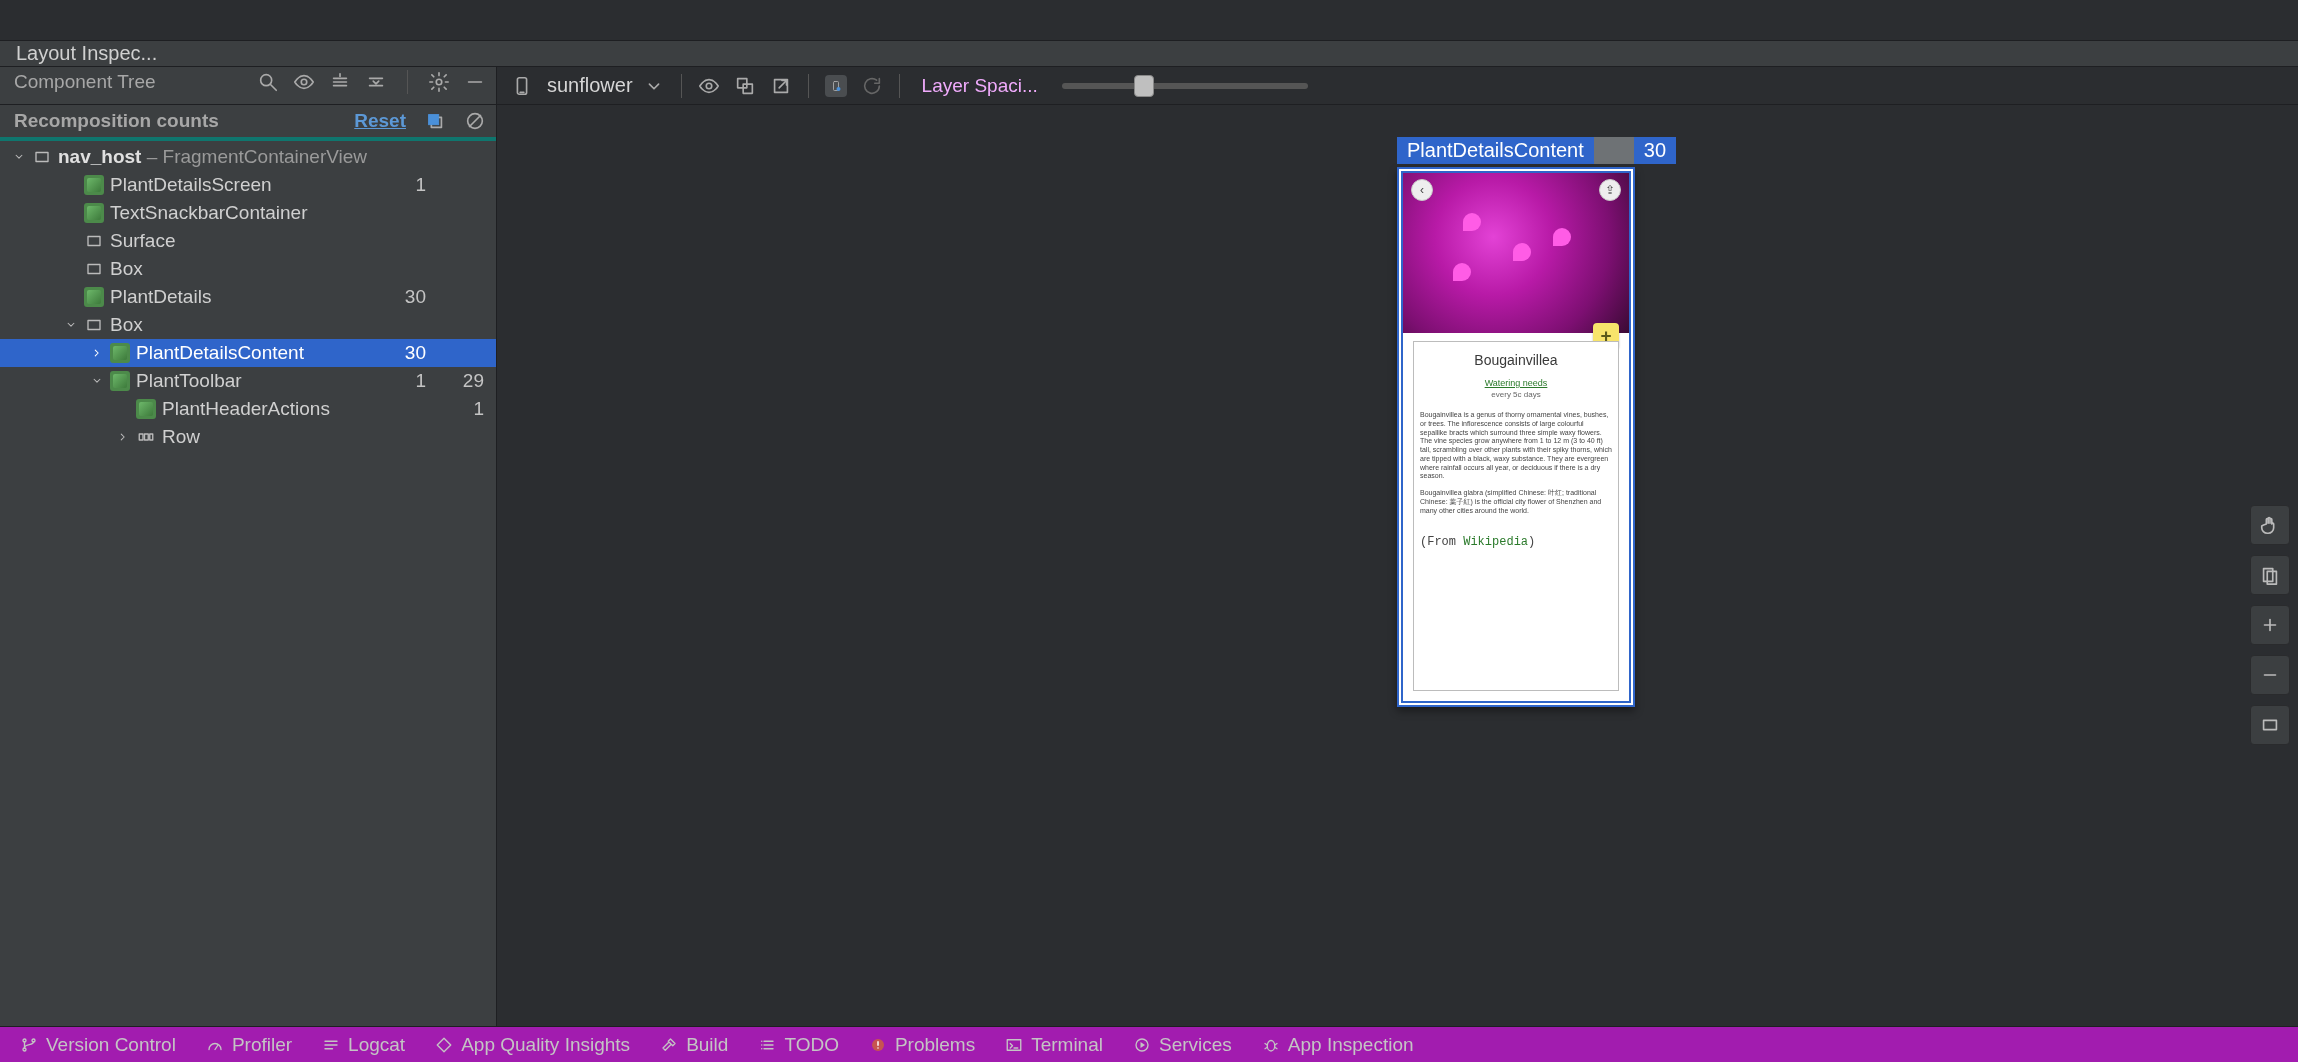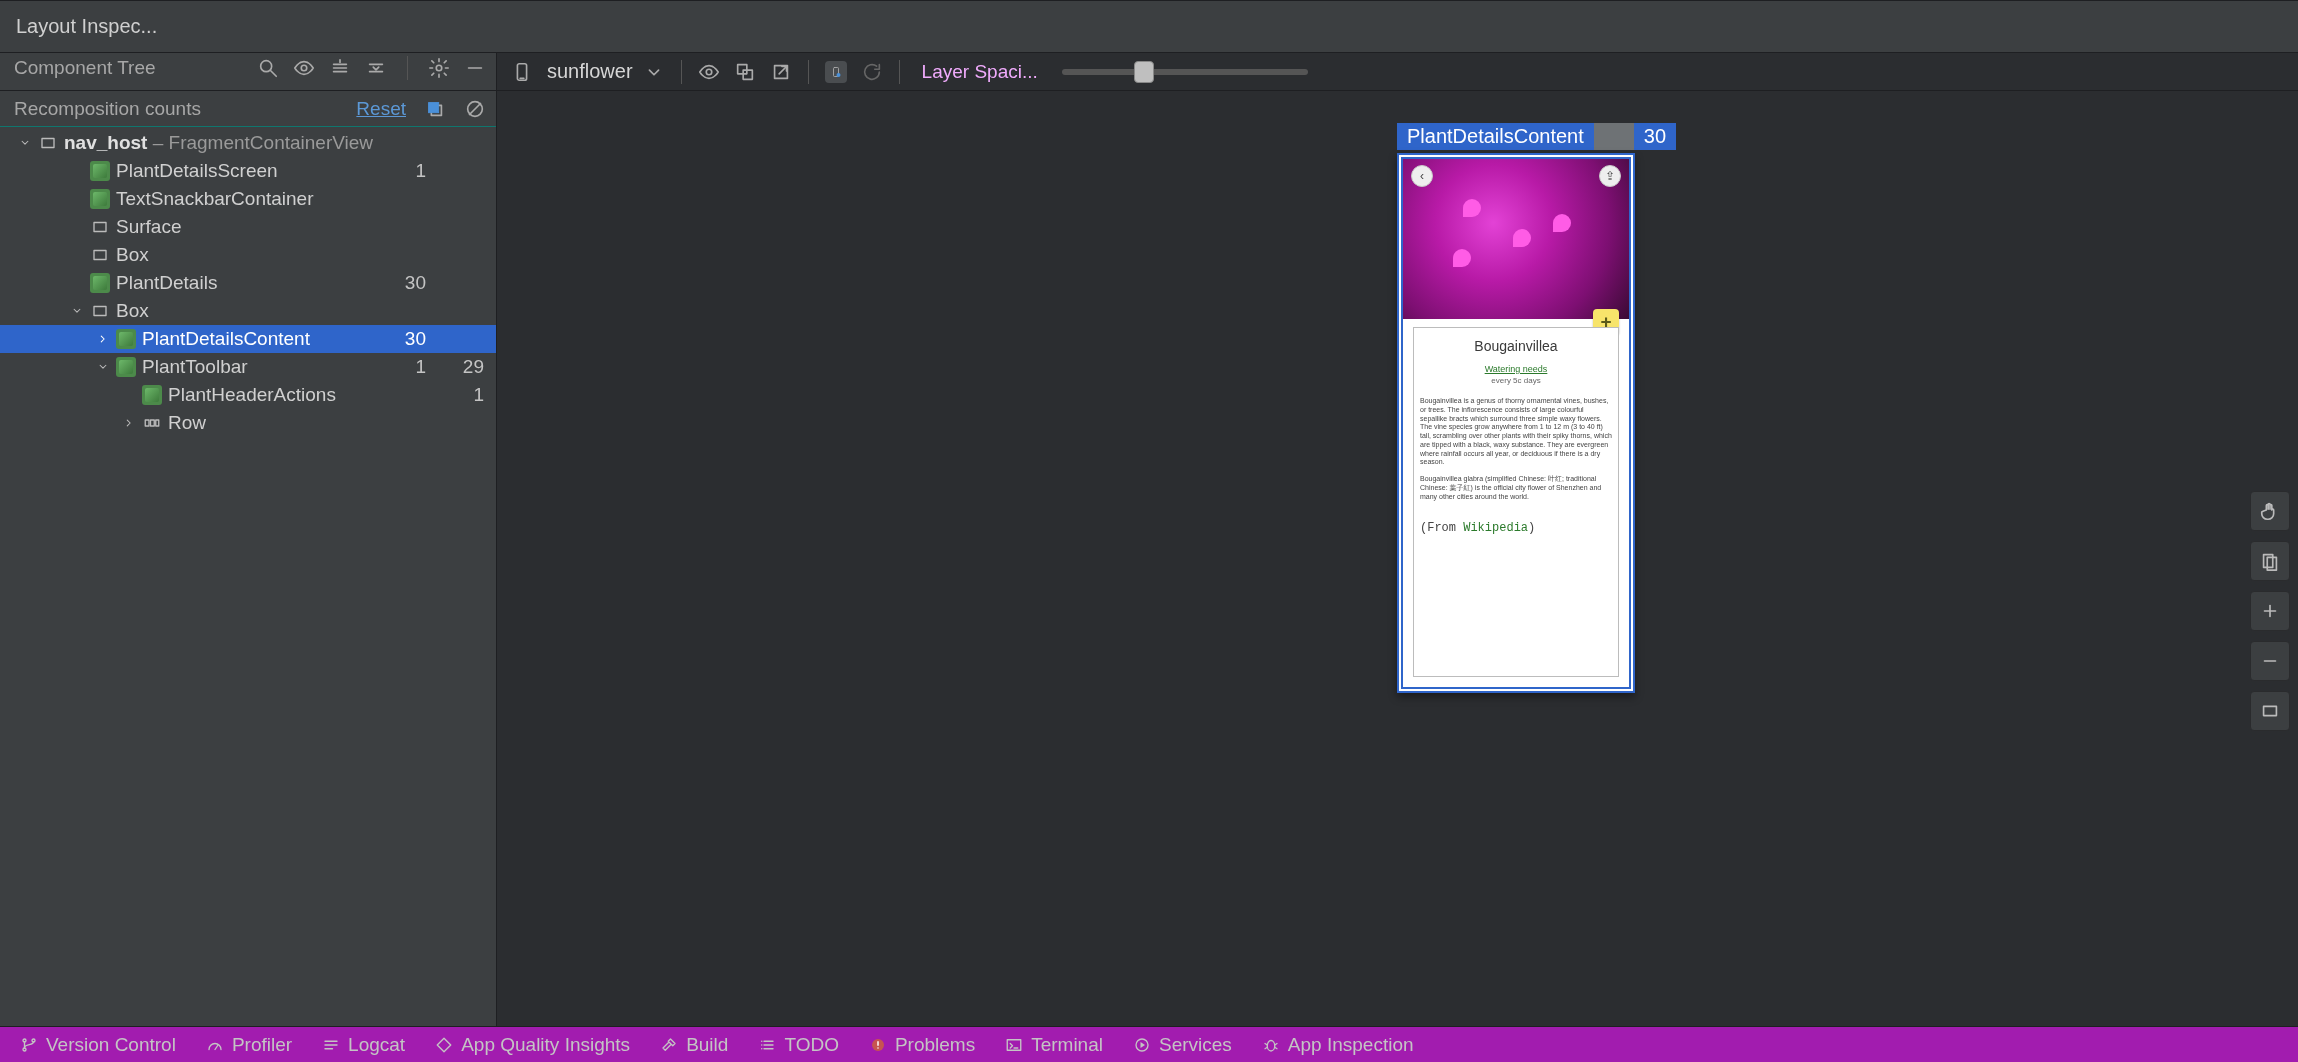--- a/index.html
+++ b/index.html
@@ -1,41 +1,41 @@
 <!DOCTYPE html>
 <html><head>
 <meta charset="utf-8">
 <style>
   * { box-sizing: border-box; margin: 0; padding: 0; }
   html, body { width: 2298px; height: 1062px; background: #2b2d30; color: #bbbbbb; font-family: "Segoe UI", Arial, sans-serif; font-size: 19px; overflow: hidden; }
   .root { display: flex; flex-direction: column; width: 100%; height: 100%; }
 
   
-  .titlebar { height: 52px; background: #3c3f41; border-top: 1px solid #1e1f22; display: flex; align-items: center; padding: 0 16px; }
+  .titlebar { height: 26px; background: #3c3f41; border-top: 1px solid #1e1f22; display: flex; align-items: center; padding: 0 16px; margin-top: 40px; }
   .titlebar-text { color: #d0d0d0; font-size: 20px; }
 
   
   .main { flex: 1; display: flex; min-height: 0; border-top: 1px solid #1e1f22; }
 
   
   .left-panel { width: 497px; background: #3c3f41; border-right: 1px solid #1e1f22; display: flex; flex-direction: column; }
   .left-toolbar { height: 38px; display: flex; align-items: center; padding: 0 10px 8px 14px; border-bottom: 1px solid #1e1f22; }
   .left-toolbar .label { color: #a7a7a7; font-size: 19px; flex: 1; }
   .left-toolbar .icons { display: flex; align-items: center; gap: 14px; }
   .icon { width: 22px; height: 22px; display: inline-flex; align-items: center; justify-content: center; color: #aaaaaa; }
   .icon svg { width: 100%; height: 100%; }
   .vsep { width: 1px; height: 24px; background: #555; margin: 0 6px; }
 
-  .recount-bar { height: 36px; display: flex; align-items: center; padding: 0 10px 0 14px; border-bottom: 1px solid #0f766e; }
+  .recount-bar { height: 36px; display: flex; align-items: center; padding: 0 10px 0 14px; border-bottom: 4px solid #0f766e; font-weight: bold; }
   .recount-bar .label { color: #a7a7a7; font-size: 19px; flex: 1; }
   .recount-bar .reset { color: #5c98d6; text-decoration: underline; font-size: 19px; margin-right: 18px; cursor: pointer; }
   .recount-bar .icons { display: flex; align-items: center; gap: 18px; }
 
   .tree { flex: 1; overflow: auto; padding-top: 2px; }
-  .tree-row { height: 28px; display: flex; align-items: center; position: relative; padding-left: 10px; padding-right: 10px; }
+  .tree-row { height: 28px; display: flex; align-items: center; position: relative; padding-left: 4px; padding-right: 10px; }
   .tree-row.selected { background: #2f65ca; color: #ffffff; }
   .tree-row .indent { display: inline-block; }
   .arrow { width: 18px; height: 18px; display: inline-flex; align-items: center; justify-content: center; margin-right: 4px; }
   .arrow svg { width: 14px; height: 14px; }
   .node-icon { width: 20px; height: 20px; display: inline-flex; align-items: center; justify-content: center; margin-right: 6px; }
   .node-icon.compose { background: #4c8a4a; border-radius: 3px; color: #1e2b1e; font-size: 11px; font-weight: bold; position: relative; }
   .node-icon.compose::before { content: ""; position: absolute; inset: 3px; background: linear-gradient(135deg,#6db86a,#3d7a3b); border-radius:2px; }
   .node-label { color: #d0d0d0; font-size: 19px; white-space: nowrap; }
   .node-label .bold { font-weight: bold; color: #e0e0e0; }
   .node-label .dim { color: #9a9a9a; }

